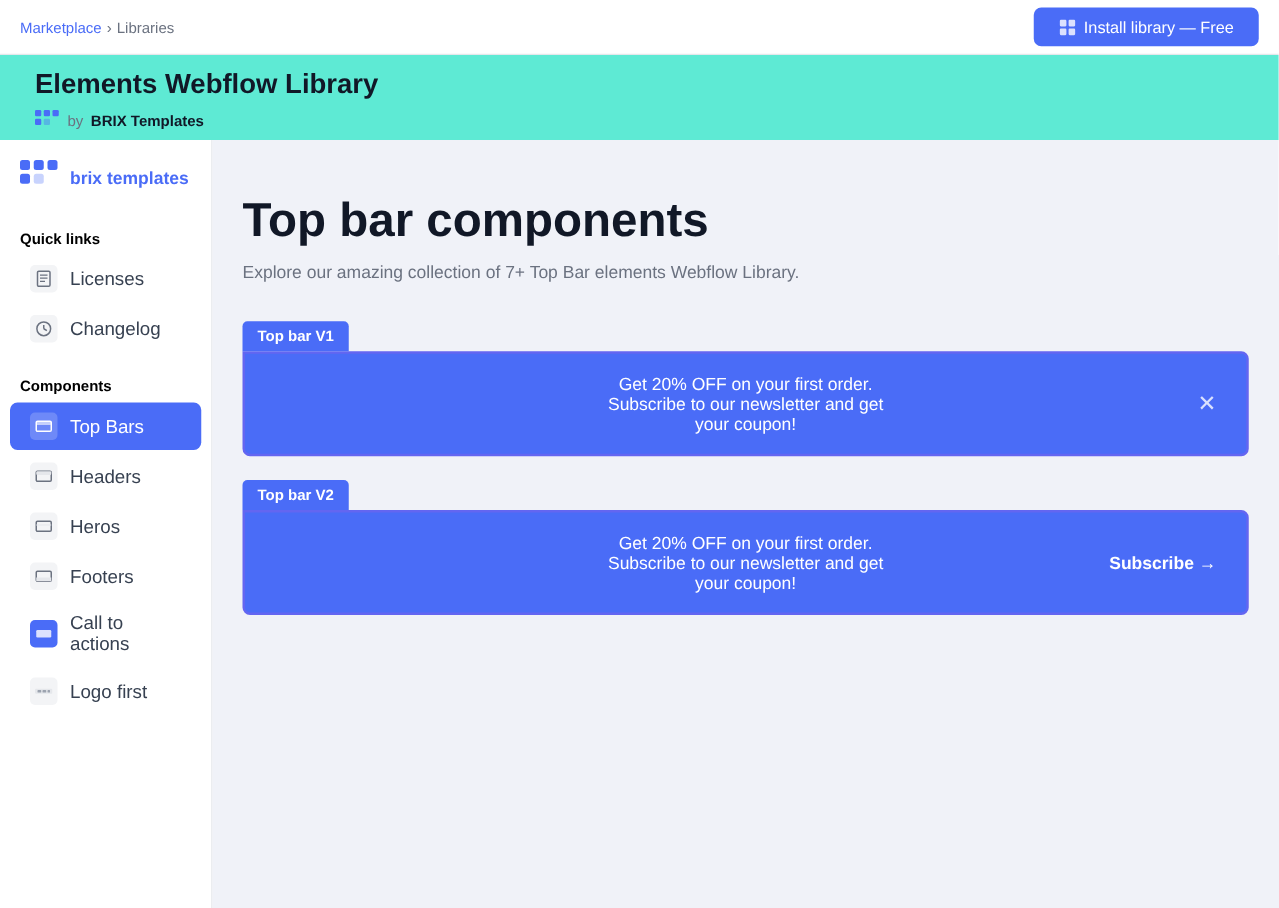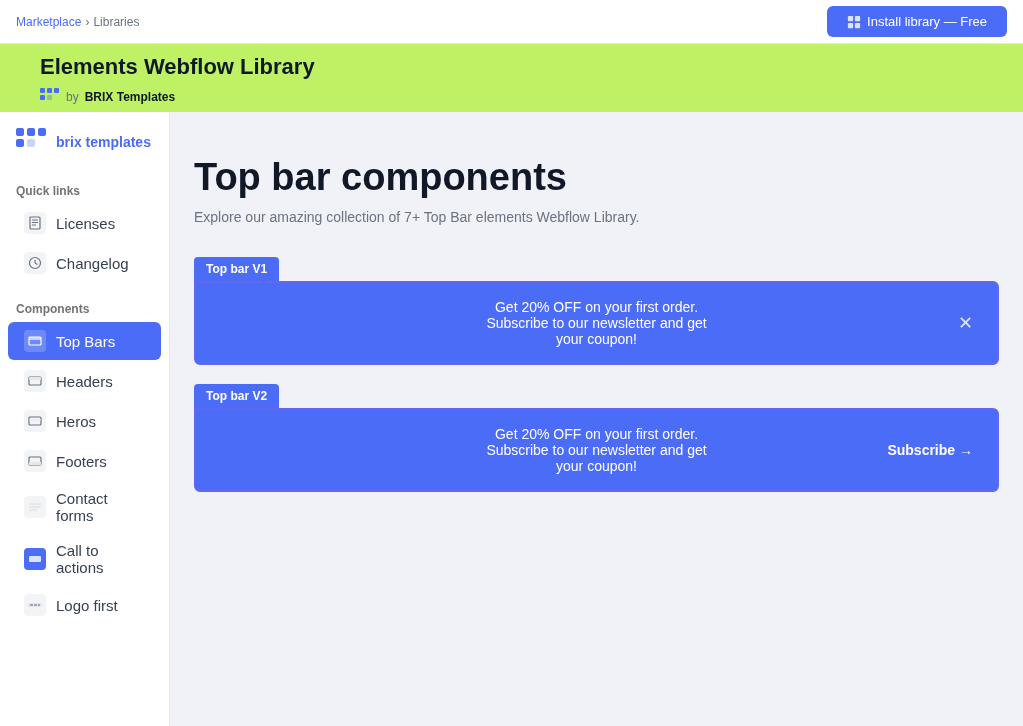--- a/index.html
+++ b/index.html
@@ -30,21 +30,21 @@
 
     
     .sidebar {
       width: 170px; min-width: 170px; background: #fff; border-right: 1px solid #e5e7eb;
       overflow-y: auto; padding: 16px 0;
     }
     .sidebar-logo { display: flex; align-items: center; gap: 8px; padding: 0 16px 20px; }
     .brix-name { font-size: 14px; font-weight: 600; }
     .brix-name span { color: #4a6cf7; }
 
-    .sidebar-section-title { font-size: 12px; font-weight: 600; color: #737373; padding: 8px 16px 6px; }
+    .sidebar-section-title { font-size: 12px; font-weight: 600; color: #000000; padding: 8px 16px 6px; }
     .sidebar-item {
       display: flex; align-items: center; gap: 10px;
       padding: 8px 16px; cursor: pointer; border-radius: 6px; margin: 0 8px 2px;
       font-size: 15px; color: #374151;
     }
     .sidebar-item.active { background: #4a6cf7; color: #fff; }
     .sidebar-item-icon { width: 22px; height: 22px; border-radius: 4px; display: flex; align-items: center; justify-content: center; flex-shrink: 0; }
     .sidebar-item.active .sidebar-item-icon { background: rgba(255,255,255,0.2); }
     .sidebar-item:not(.active) .sidebar-item-icon { background: #f3f4f6; }
 
@@ -93,21 +93,21 @@
     <svg viewBox="0 0 16 16" fill="none" xmlns="http://www.w3.org/2000/svg">
       <rect x="1" y="1" width="6" height="6" rx="1" fill="white" opacity="0.8"></rect>
       <rect x="9" y="1" width="6" height="6" rx="1" fill="white" opacity="0.8"></rect>
       <rect x="1" y="9" width="6" height="6" rx="1" fill="white" opacity="0.8"></rect>
       <rect x="9" y="9" width="6" height="6" rx="1" fill="white" opacity="0.8"></rect>
     </svg>
     <span>Install library — Free</span>
   </button>
 </div>
 
-<div style="padding: 8px 24px 0; background:#bef264;">
+<div style="padding: 8px 12px 0; background:#5eead4;">
   <div class="page-title">Elements Webflow Library</div>
   <div class="page-subtitle">
     <svg width="20" height="16" viewBox="0 0 20 16" fill="none" xmlns="http://www.w3.org/2000/svg">
       <rect x="0" y="0" width="5" height="5" rx="1" fill="#4a6cf7"></rect>
       <rect x="7" y="0" width="5" height="5" rx="1" fill="#4a6cf7"></rect>
       <rect x="14" y="0" width="5" height="5" rx="1" fill="#4a6cf7"></rect>
       <rect x="0" y="7" width="5" height="5" rx="1" fill="#4a6cf7"></rect>
       <rect x="7" y="7" width="5" height="5" rx="1" fill="#4a6cf7" opacity="0.4"></rect>
     </svg>
     <span>by</span>
@@ -191,30 +191,20 @@
     <div class="sidebar-item">
       <div class="sidebar-item-icon">
         <svg width="14" height="10" viewBox="0 0 14 10" fill="none" xmlns="http://www.w3.org/2000/svg">
           <rect x="1" y="1" width="12" height="8" rx="1" stroke="#6b7280" stroke-width="1.2" fill="none"></rect>
           <rect x="1" y="6" width="12" height="3" rx="0 0 1 1" fill="#e5e7eb"></rect>
         </svg>
       </div>
       <span>Footers</span>
     </div>
 
-    <div class="sidebar-item">
-      <div class="sidebar-item-icon">
-        <svg width="14" height="10" viewBox="0 0 14 10" fill="none" xmlns="http://www.w3.org/2000/svg">
-          <rect x="1" y="1" width="12" height="2" rx="0.5" fill="#e5e7eb"></rect>
-          <rect x="1" y="4" width="12" height="2" rx="0.5" fill="#e5e7eb"></rect>
-          <rect x="1" y="7" width="8" height="2" rx="0.5" fill="#e5e7eb"></rect>
-        </svg>
-      </div>
-      <span>Contact forms</span>
-    </div>
 
     <div class="sidebar-item">
       <div class="sidebar-item-icon" style="background: rgb(74, 108, 247);">
         <svg width="14" height="10" viewBox="0 0 14 10" fill="none" xmlns="http://www.w3.org/2000/svg">
           <rect x="1" y="2" width="12" height="6" rx="1" fill="white" opacity="0.8"></rect>
         </svg>
       </div>
       <span>Call to actions</span>
     </div>
 

